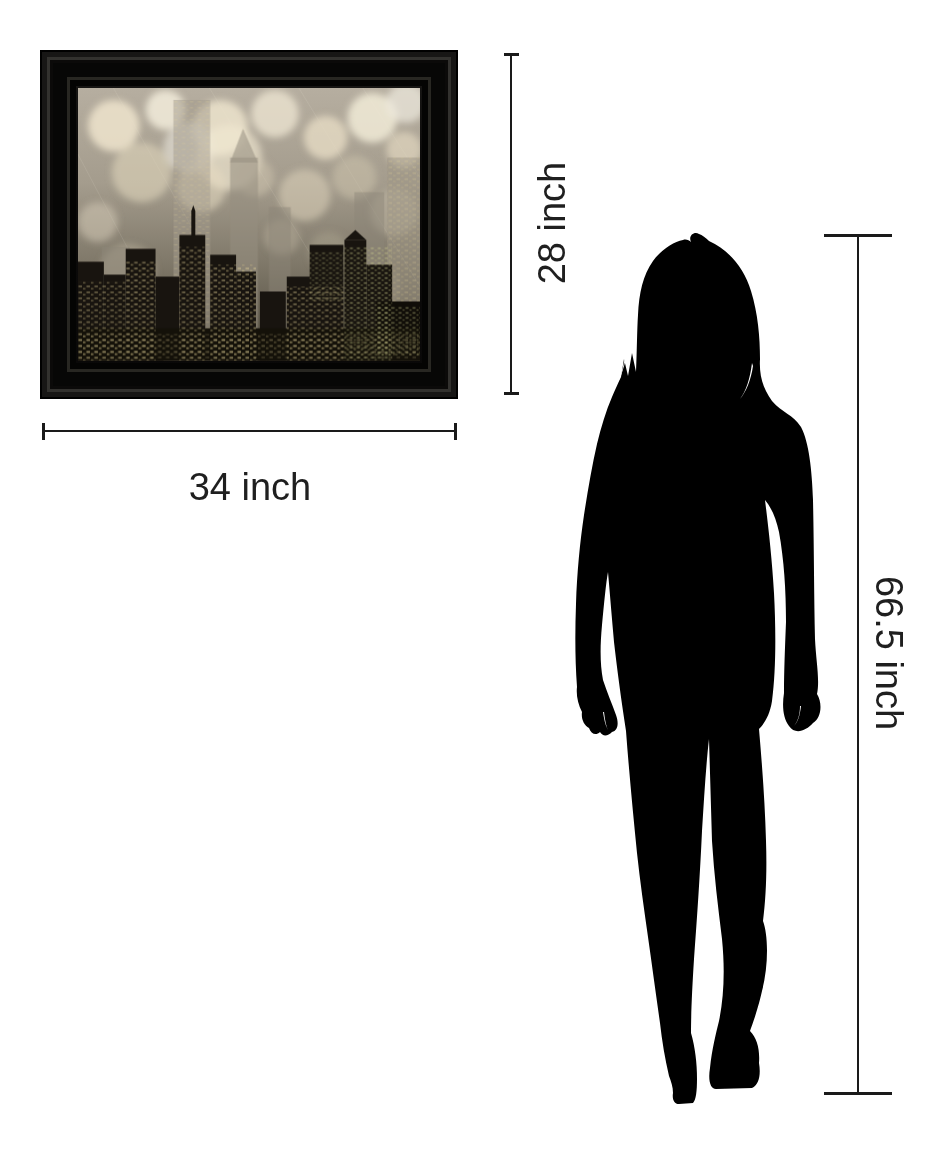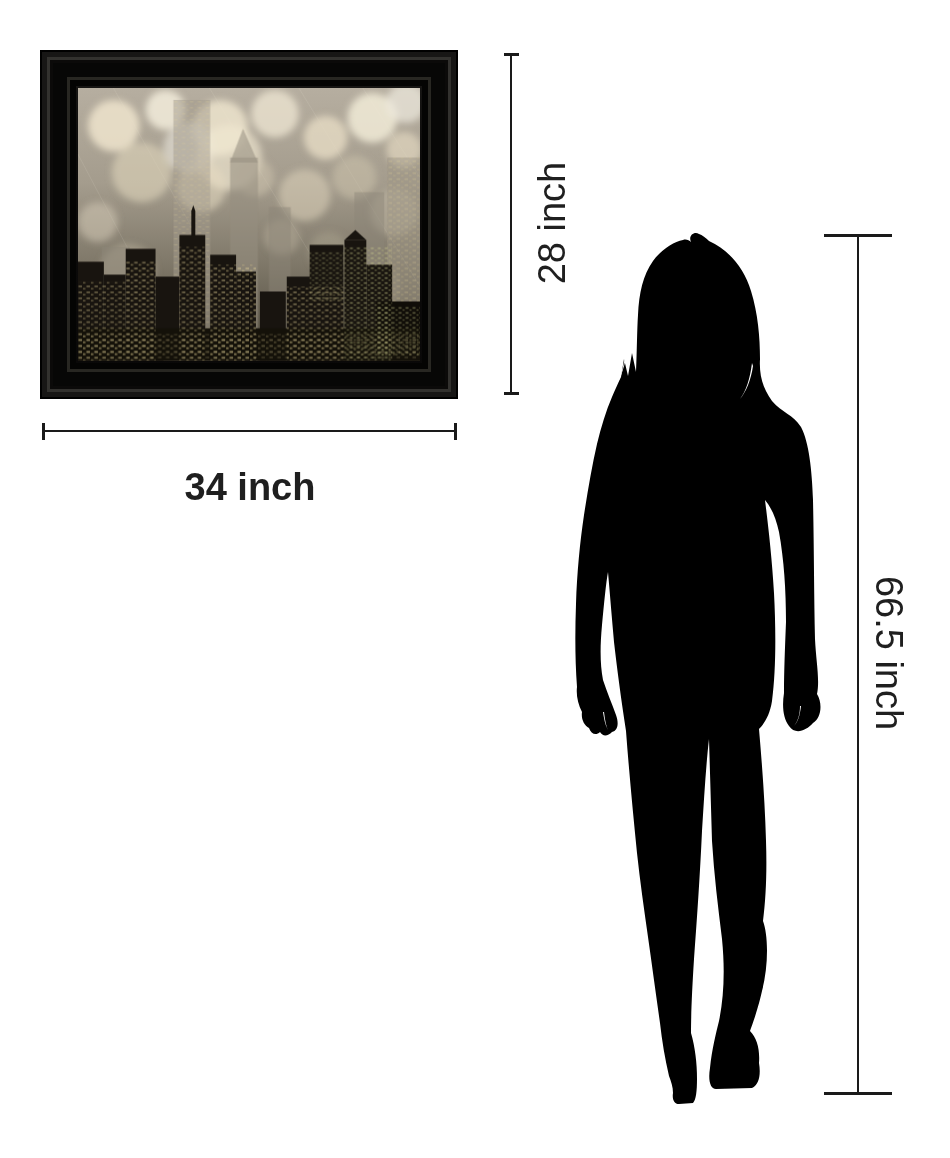--- a/index.html
+++ b/index.html
@@ -41,21 +41,21 @@
   
   .dim-p{left:857px;top:234px;height:861px;}
   .dim-p .cap{height:3px;width:68px;left:-33px;}
   .dim-p .cap.a{top:0;}
   .dim-p .cap.b{bottom:0;}
   
   .dimlabel{
     position:absolute;color:#1f1f1f;font-size:38px;line-height:44px;
     white-space:nowrap;text-align:center;
   }
-  .label-w{left:130px;top:465px;width:240px;font-weight:bold;}
+  .label-w{left:130px;top:465px;width:240px;}
   .label-h{left:432px;top:201px;width:240px;transform:rotate(-90deg);}
   .label-p{left:769px;top:631px;width:240px;transform:rotate(90deg);}
   
   .woman{position:absolute;left:563px;top:232px;width:285px;height:875px;}
   .woman svg{display:block;width:100%;height:100%;}
 </style>
 </head>
 <body>
 
 <div class="canvas">

